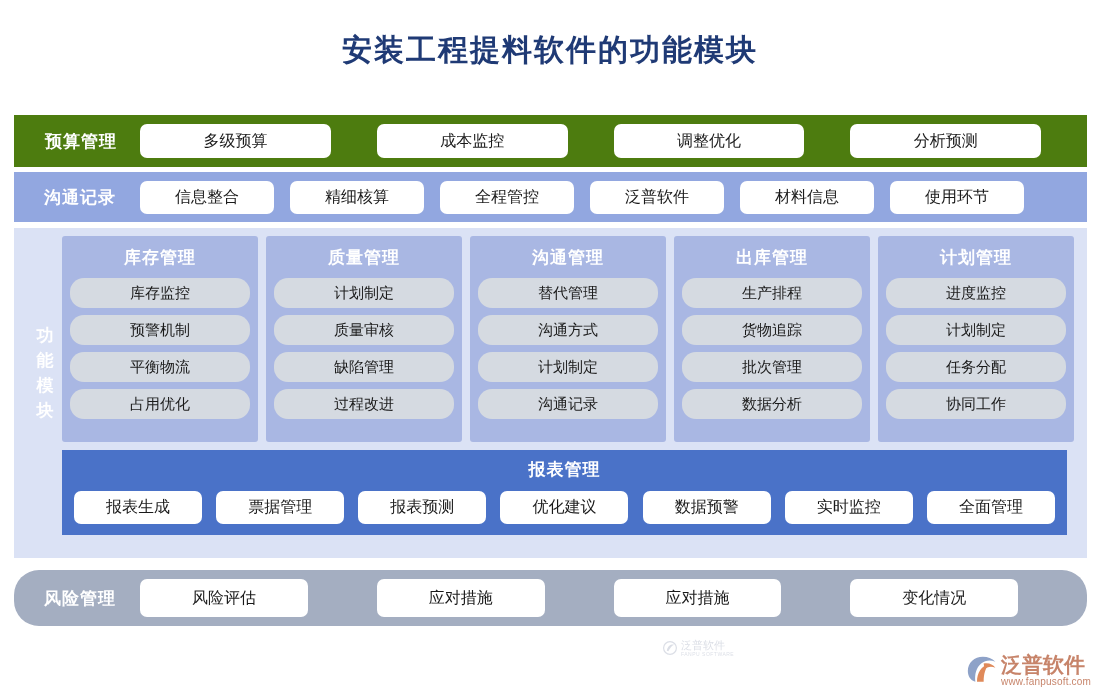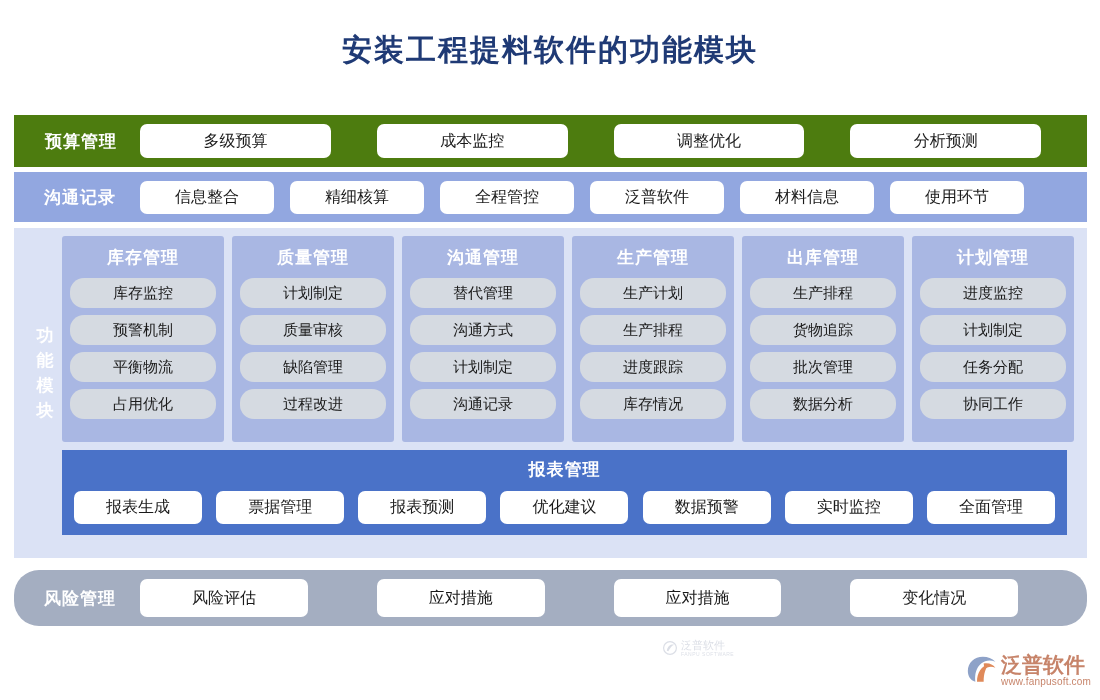--- a/index.html
+++ b/index.html
@@ -192,27 +192,20 @@
       </div>
 
       <div class="fn-col">
         <div class="fn-col-title">沟通管理</div>
         <div class="fn-item">替代管理</div>
         <div class="fn-item">沟通方式</div>
         <div class="fn-item">计划制定</div>
         <div class="fn-item">沟通记录</div>
       </div>
 
-      <div class="fn-col">
-        <div class="fn-col-title">生产管理</div>
-        <div class="fn-item">生产计划</div>
-        <div class="fn-item">生产排程</div>
-        <div class="fn-item">进度跟踪</div>
-        <div class="fn-item">库存情况</div>
-      </div>
 
       <div class="fn-col">
         <div class="fn-col-title">出库管理</div>
         <div class="fn-item">生产排程</div>
         <div class="fn-item">货物追踪</div>
         <div class="fn-item">批次管理</div>
         <div class="fn-item">数据分析</div>
       </div>
 
       <div class="fn-col">

